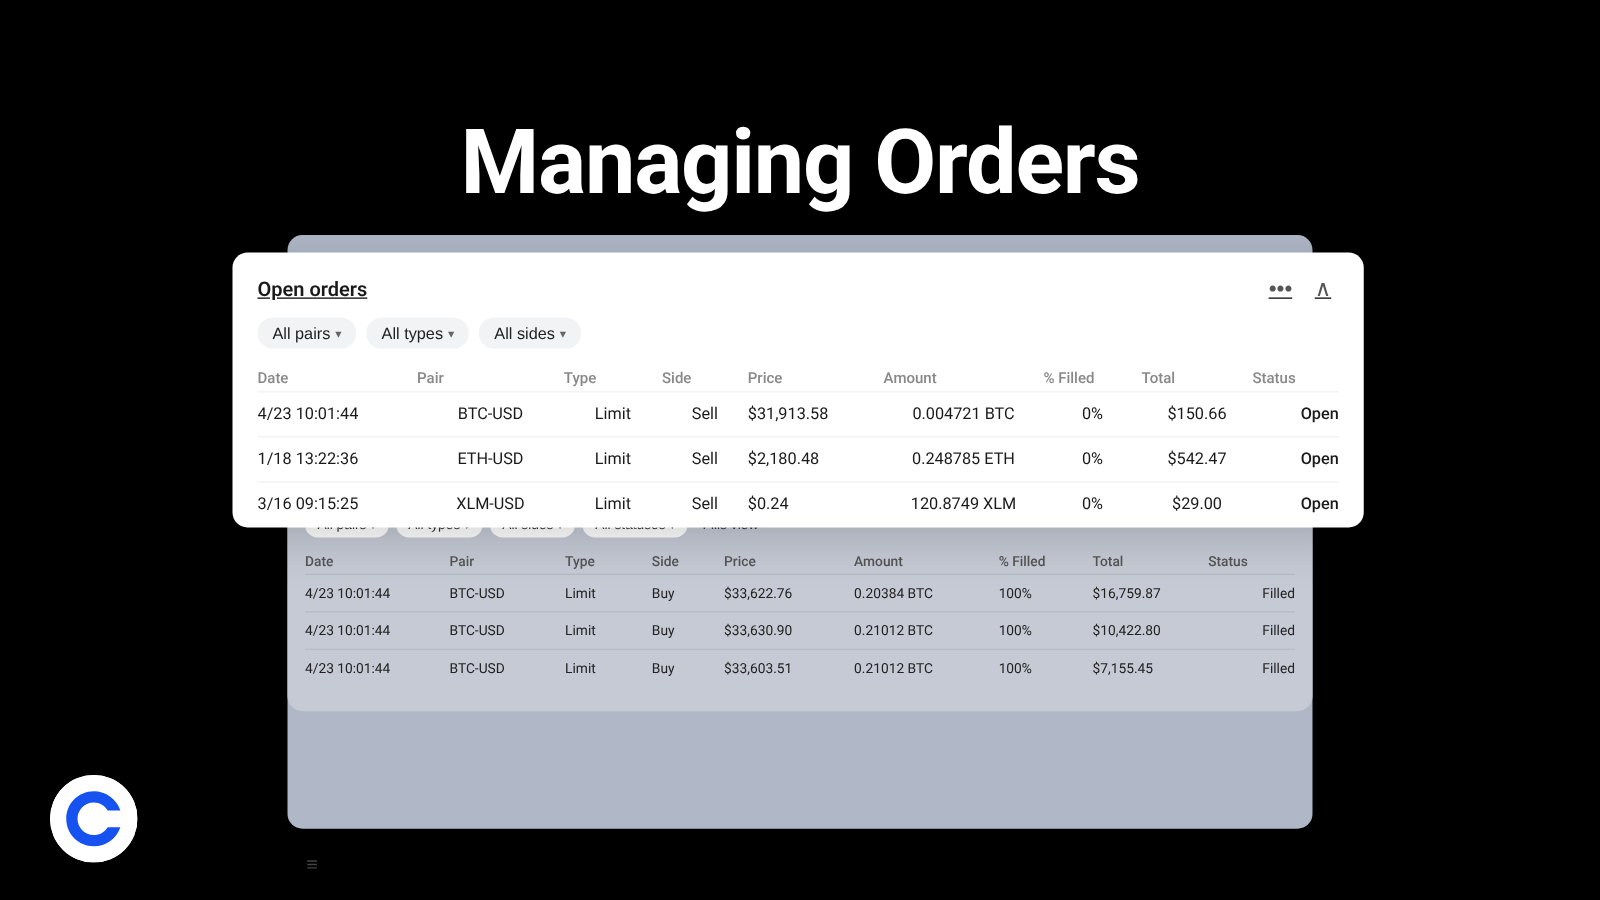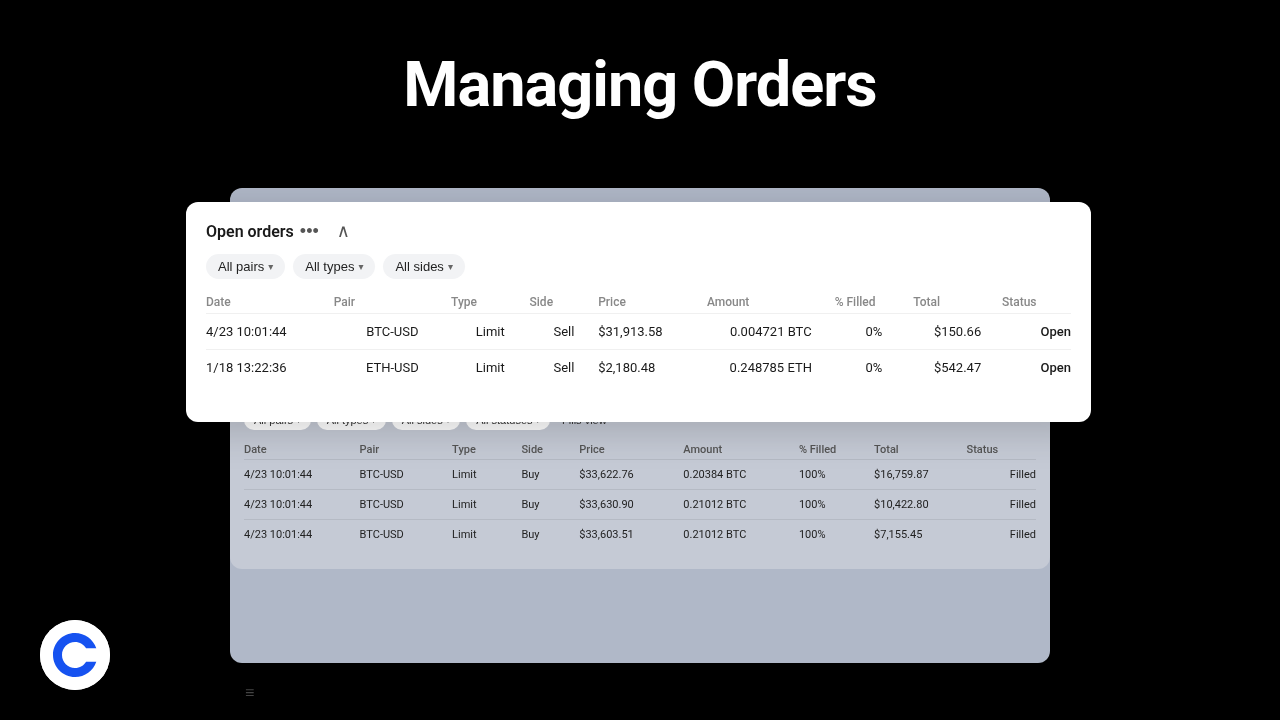--- a/index.html
+++ b/index.html
@@ -17,25 +17,26 @@
       position: absolute;
       top: 0;
       left: 0;
       width: 100%;
       text-align: center;
       padding-top: 50px;
       z-index: 1;
     }
 
     .title-overlay h1 {
-      font-size: 63px;
+      font-size: 72px;
       font-weight: 700;
       color: #fff;
       letter-spacing: -1px;
       line-height: 1.1;
+      margin-top: 40px;
     }
 
     .coinbase-logo {
       position: absolute;
       bottom: 30px;
       left: 40px;
       width: 70px;
       height: 70px;
       z-index: 10;
     }
@@ -67,22 +68,23 @@
       background: #fff;
       border-radius: 12px;
       box-shadow: 0 8px 40px rgba(0,0,0,0.18);
       z-index: 5;
       overflow: hidden;
     }
 
     .panel-header {
       display: flex;
       align-items: center;
-      justify-content: flex-start;
+      justify-content: space-between;
       padding: 16px 20px 10px 20px;
+      text-decoration: underline;
     }
 
     .panel-title {
       font-size: 16px;
       font-weight: 600;
       color: #1a1a1a;
     }
 
     .panel-controls {
       display: flex;
@@ -393,18 +395,29 @@
       <td class="col-date">1/18 13:22:36</td>
       <td class="col-pair">ETH-USD</td>
       <td class="col-type">Limit</td>
       <td class="col-side">Sell</td>
       <td class="col-price">$2,180.48</td>
       <td class="col-amount">0.248785 ETH</td>
       <td class="col-filled">0%</td>
       <td class="col-total">$542.47</td>
       <td class="col-status status-open">Open</td>
     </tr>
+          <tr>
+      <td class="col-date">3/16 09:15:25</td>
+      <td class="col-pair">XLM-USD</td>
+      <td class="col-type">Limit</td>
+      <td class="col-side">Sell</td>
+      <td class="col-price">$0.24</td>
+      <td class="col-amount">120.8749 XLM</td>
+      <td class="col-filled">0%</td>
+      <td class="col-total">$29.00</td>
+      <td class="col-status status-open">Open</td>
+    </tr>
         </tbody>
     </table>
   </div>
 </div>
 
 <div class="hamburger-icon">≡</div>
 
 </body></html>

